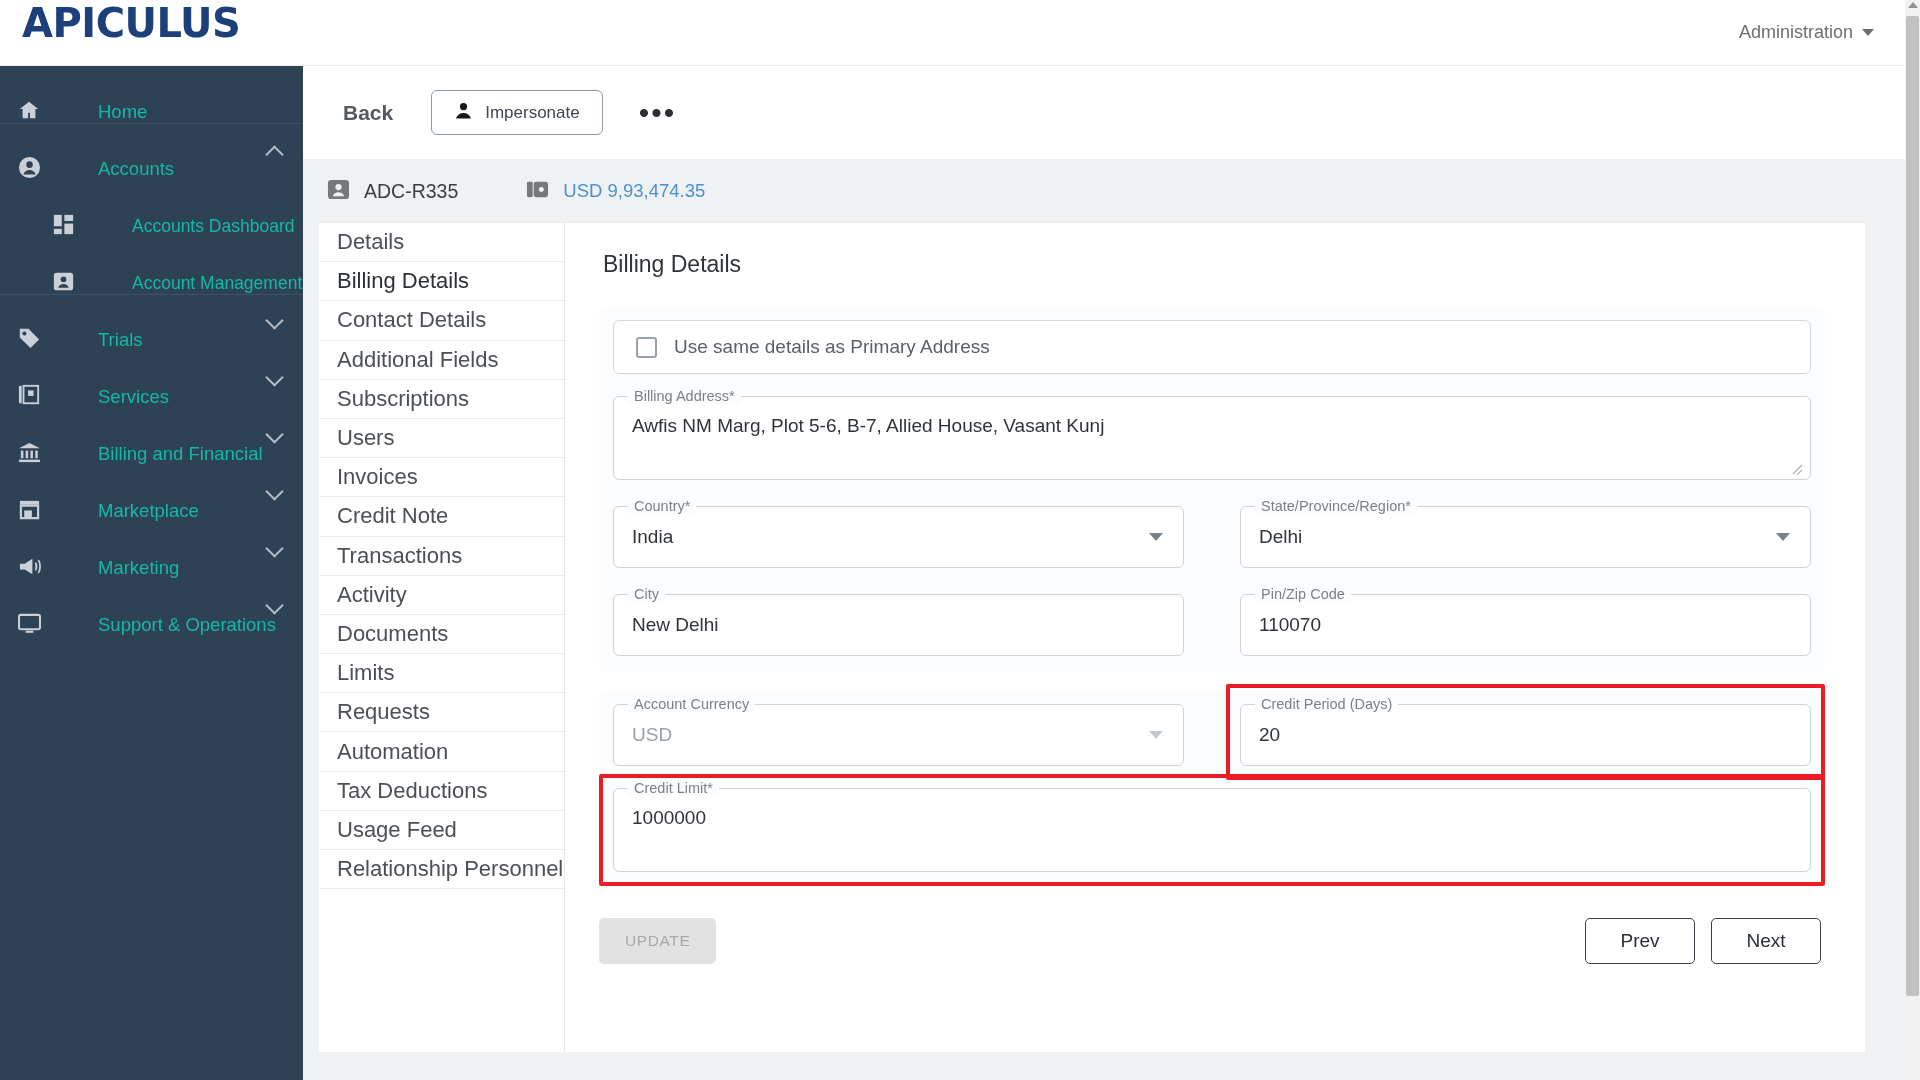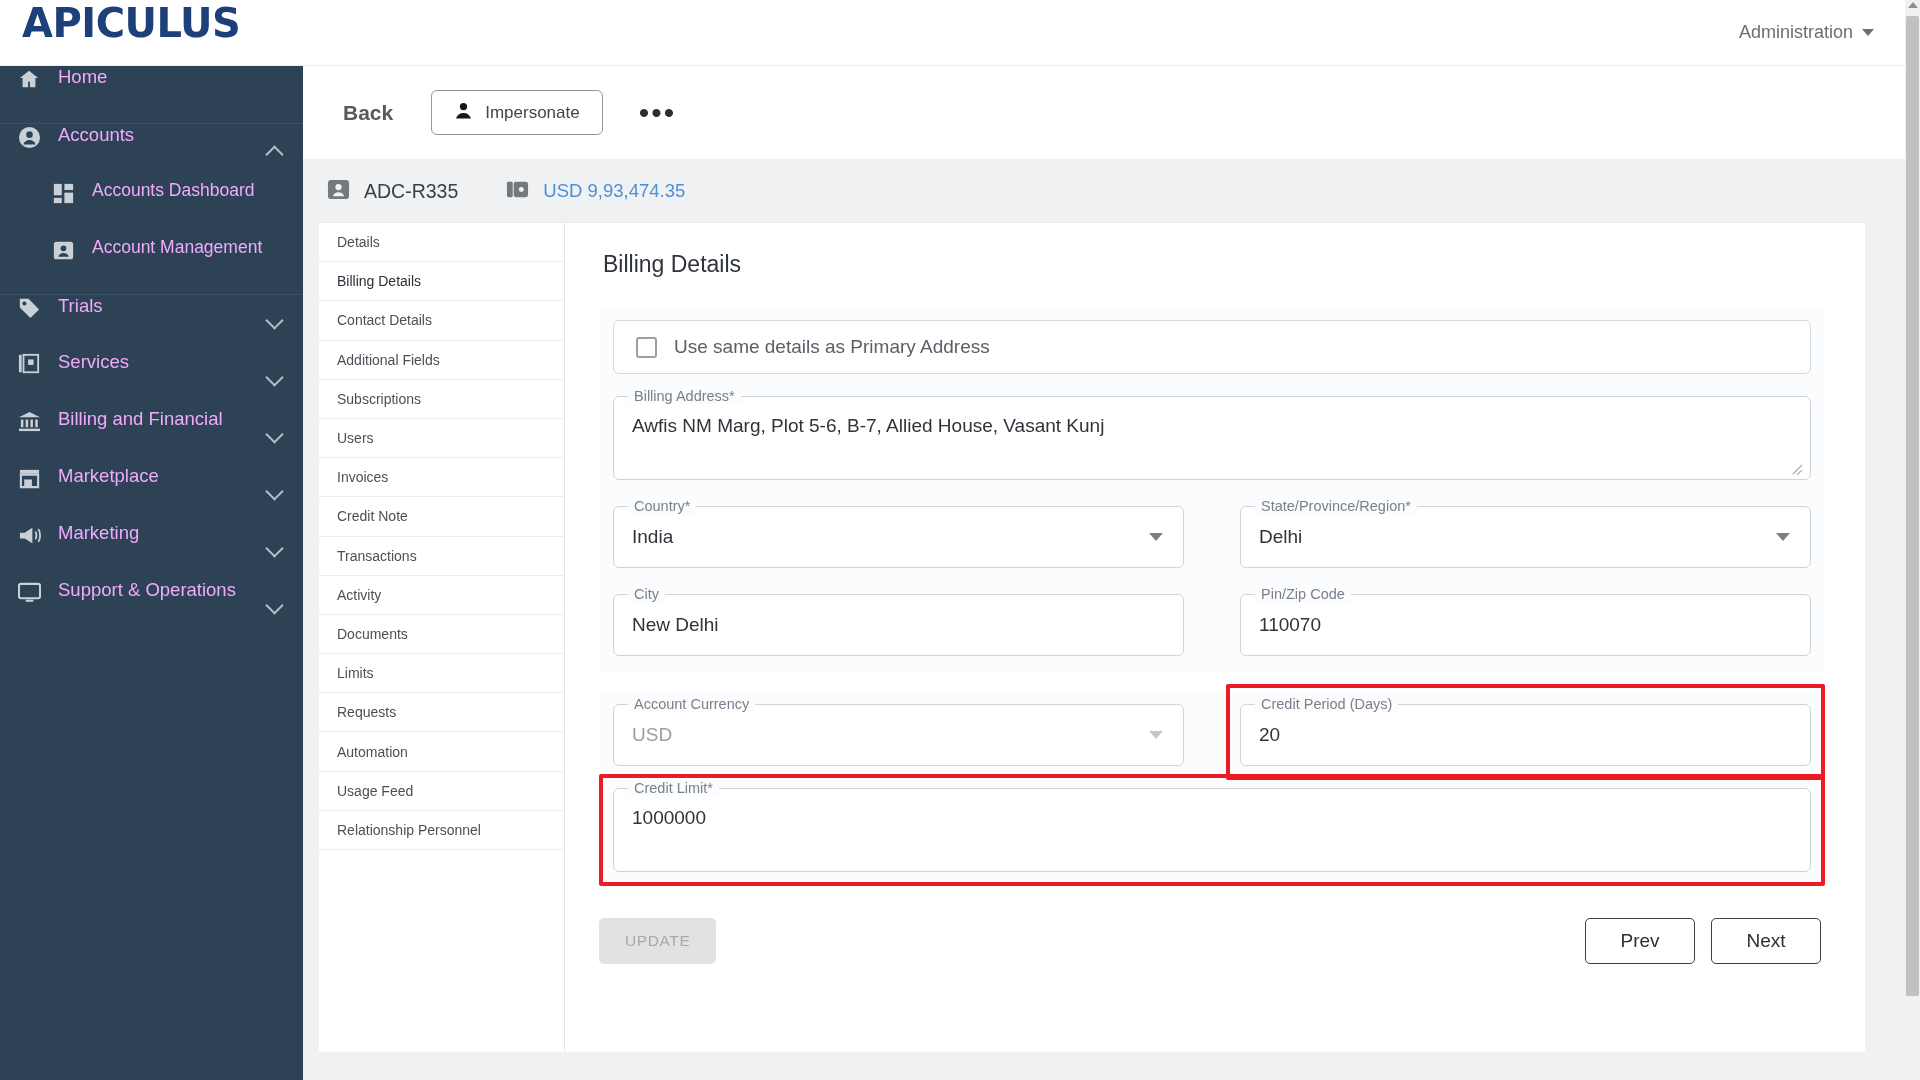--- a/index.html
+++ b/index.html
@@ -35,24 +35,25 @@
     border-top: 7px solid #6e6e6e;
   }
 
   
   .sidebar {
     position: absolute; top: 66px; left: 0; width: 303px; height: 1014px;
     background: #2e4256; color: #c9d0d8;
     overflow: hidden;
   }
   .nav-item {
-    display: flex; align-items: flex-start;
+    display: flex; align-items: flex-end;
     height: 57px; padding-left: 14px;
-    font-size: 18.5px; color: #f0abfc;
+    font-size: 18.5px; color: #14b8a6;
     position: relative;
+    gap: 40px;
   }
   .nav-item.sub { padding-left: 48px; font-size: 17.5px; height: 57px; }
   .nav-sep { border-top: 1px solid #3c5066; }
   .nav-icon {
     width: 30px; height: 26px; margin-right: 14px;
     display: flex; align-items: center; justify-content: center;
     flex: 0 0 30px;
   }
   .nav-icon svg { fill: #c9d0d8; }
   .nav-label { white-space: nowrap; }
@@ -89,21 +90,21 @@
   }
   .dots-btn {
     margin-left: 30px;
     font-size: 30px; letter-spacing: 2px; color: #2b2f33;
     line-height: 0.6; padding: 10px 6px;
   }
 
   
   .acct-strip {
     height: 62px; background: #f0f1f2;
-    display: flex; align-items: center; padding-left: 24px; gap: 20px;
+    display: flex; align-items: center; padding-left: 24px; gap: 40px;
   }
   .acct-item { display: flex; align-items: center; gap: 14px; }
   .acct-id { font-size: 19.5px; color: #3a3f44; }
   .acct-bal { font-size: 18.5px; color: #4a90d9; }
   .acct-ico svg { fill: #74797e; }
 
   
   .content {
     display: flex; background: #f0f1f2;
     height: 890px; padding: 0 40px 0 16px;
@@ -111,21 +112,21 @@
   .tabs {
     width: 246px; background: #ffffff;
     border-right: 1px solid #e4e6e8;
     border-top: 1px solid #e8eaec;
     flex: 0 0 246px;
     align-self: flex-start;
     min-height: 830px;
   }
   .tab {
     height: 39.2px; display: flex; align-items: center;
-    padding-left: 18px; font-size: 14px; color: #4b5056;
+    padding-left: 18px; font-size: 22px; color: #4b5056;
     border-bottom: 1px solid #ededee;
     white-space: nowrap;
   }
   .tab.active { color: #2b3038; font-weight: normal; }
 
   .panel {
     flex: 1; background: #ffffff;
     padding: 28px 40px 0 34px;
     border-top: 1px solid #e8eaec;
     position: relative;
@@ -416,20 +417,21 @@
       <div class="tab">Subscriptions</div>
       <div class="tab">Users</div>
       <div class="tab">Invoices</div>
       <div class="tab">Credit Note</div>
       <div class="tab">Transactions</div>
       <div class="tab">Activity</div>
       <div class="tab">Documents</div>
       <div class="tab">Limits</div>
       <div class="tab">Requests</div>
       <div class="tab">Automation</div>
+      <div class="tab">Tax Deductions</div>
       <div class="tab">Usage Feed</div>
       <div class="tab">Relationship Personnel</div>
     </div>
 
     <div class="panel">
       <div class="panel-title">Billing Details</div>
 
       <div class="group">
 
         <div class="checkbox-row">

